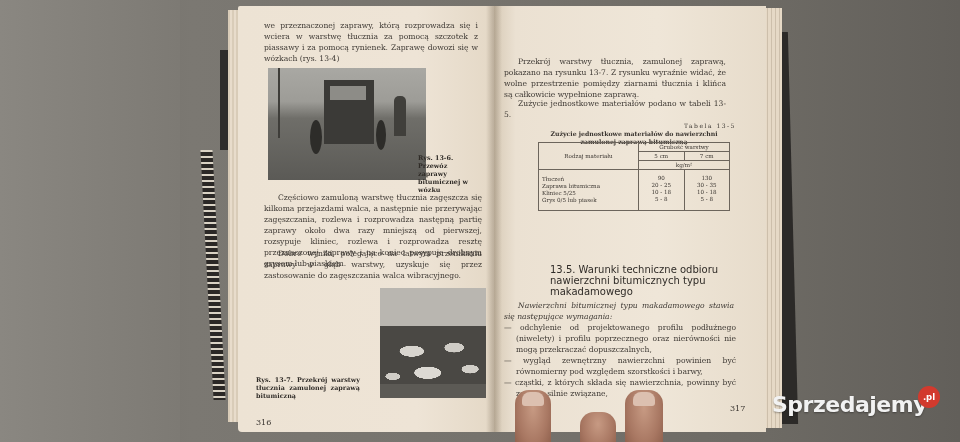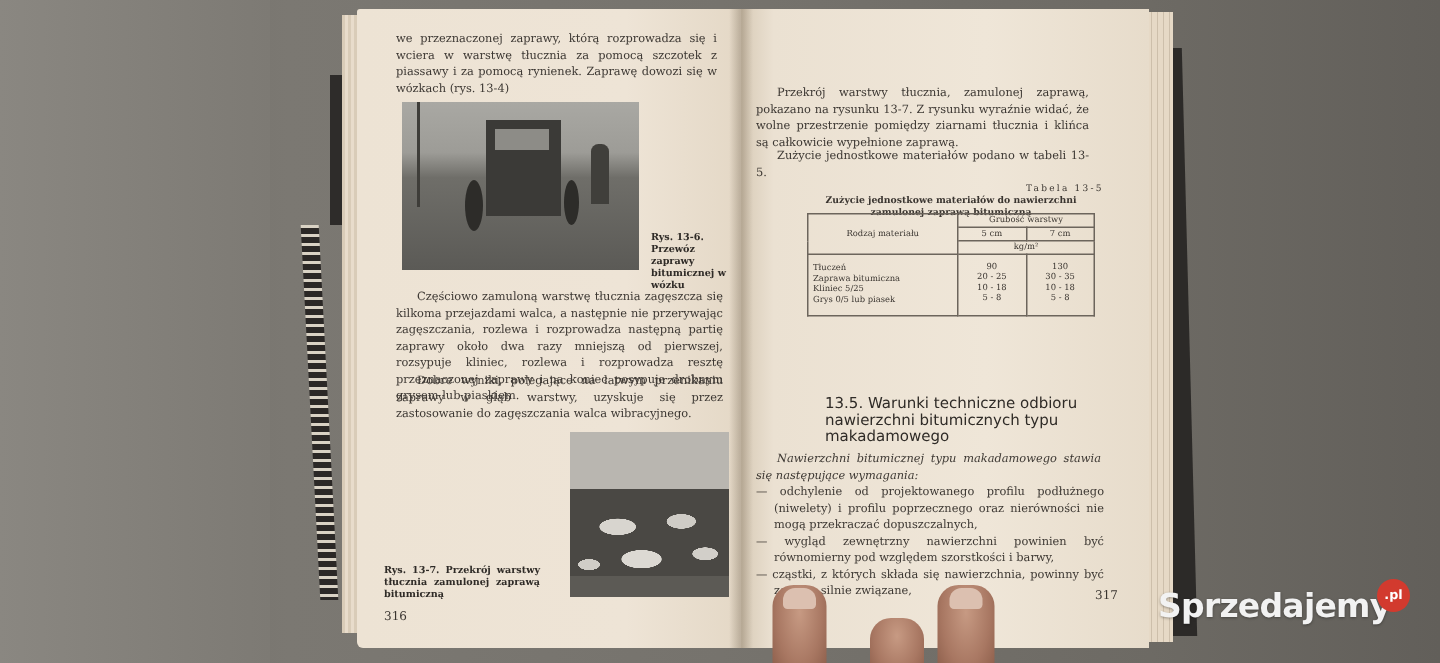--- a/index.html
+++ b/index.html
@@ -82,21 +82,21 @@
       radial-gradient(ellipse 16px 8px at 70% 30%, #cfccc6 60%, transparent 62%),
       radial-gradient(ellipse 22px 10px at 45% 65%, #dcd9d3 60%, transparent 62%),
       radial-gradient(ellipse 14px 7px at 85% 60%, #d2cfc9 60%, transparent 62%),
       radial-gradient(ellipse 12px 6px at 12% 70%, #d0cdc7 60%, transparent 62%),
       #4a4844;
   }
   .cross-bottom { position: absolute; left: 0; bottom: 0; width: 100%; height: 14px; background: #5c5a55; }
   .caption {
     position: absolute; font-size: 6.4px; line-height: 8px; font-weight: bold; color: #2f2b27;
   }
-  .page-num { position: absolute; font-size: 8px; color: #3a3530; }
+  .page-num { position: absolute; font-size: 8px; color: #3a3530; margin-top: 12px; }
   .table-title-label {
     position: absolute; font-size: 6px; letter-spacing: 1.5px; color: #3a3530;
   }
   .table-caption {
     position: absolute; font-size: 6.2px; line-height: 8px; text-align: center; font-weight: bold; color: #3a3530;
   }
   table.materials {
     position: absolute; left: 44px; top: 136px; width: 192px;
     border-collapse: collapse; font-size: 5.6px; color: #3a3530;
   }
@@ -140,21 +140,21 @@
     <div class="p" style="left:26px; top:14px; width:214px;">we przeznaczonej zaprawy, którą rozprowadza się i wciera w warstwę tłucznia za pomocą szczotek z piassawy i za pomocą rynienek. Zaprawę dowozi się w wózkach (rys. 13-4)</div>
 
     <div class="photo photo-cart">
       <div class="cart-pole"></div>
       <div class="cart-body"></div>
       <div class="cart-window"></div>
       <div class="cart-wheel-l"></div>
       <div class="cart-wheel-r"></div>
       <div class="cart-person"></div>
     </div>
-    <div class="caption" style="left:196px; top:148px; width:50px;">Rys. 13-6. Przewóz zaprawy bitumicznej w wózku</div>
+    <div class="caption" style="left:180px; top:148px; width:50px;">Rys. 13-6. Przewóz zaprawy bitumicznej w wózku</div>
 
     <div class="p indent" style="left:26px; top:186px; width:218px;">Częściowo zamuloną warstwę tłucznia zagęszcza się kilkoma przejazdami walca, a następnie nie przerywając zagęszczania, rozlewa i rozprowadza następną partię zaprawy około dwa razy mniejszą od pierwszej, rozsypuje kliniec, rozlewa i rozprowadza resztę przeznaczonej zaprawy i na koniec posypuje drobnym grysem lub piaskiem.</div>
     <div class="p indent" style="left:26px; top:242px; width:218px;">Dobre wyniki, polegające na łatwym przenikaniu zaprawy w głąb warstwy, uzyskuje się przez zastosowanie do zagęszczania walca wibracyjnego.</div>
 
     <div class="caption" style="left:18px; top:370px; width:104px; text-align:justify;">Rys. 13-7. Przekrój warstwy tłucznia zamulonej zaprawą bitumiczną</div>
     <div class="photo photo-cross">
       <div class="cross-top"></div>
       <div class="cross-layer"></div>
       <div class="cross-bottom"></div>
     </div>

